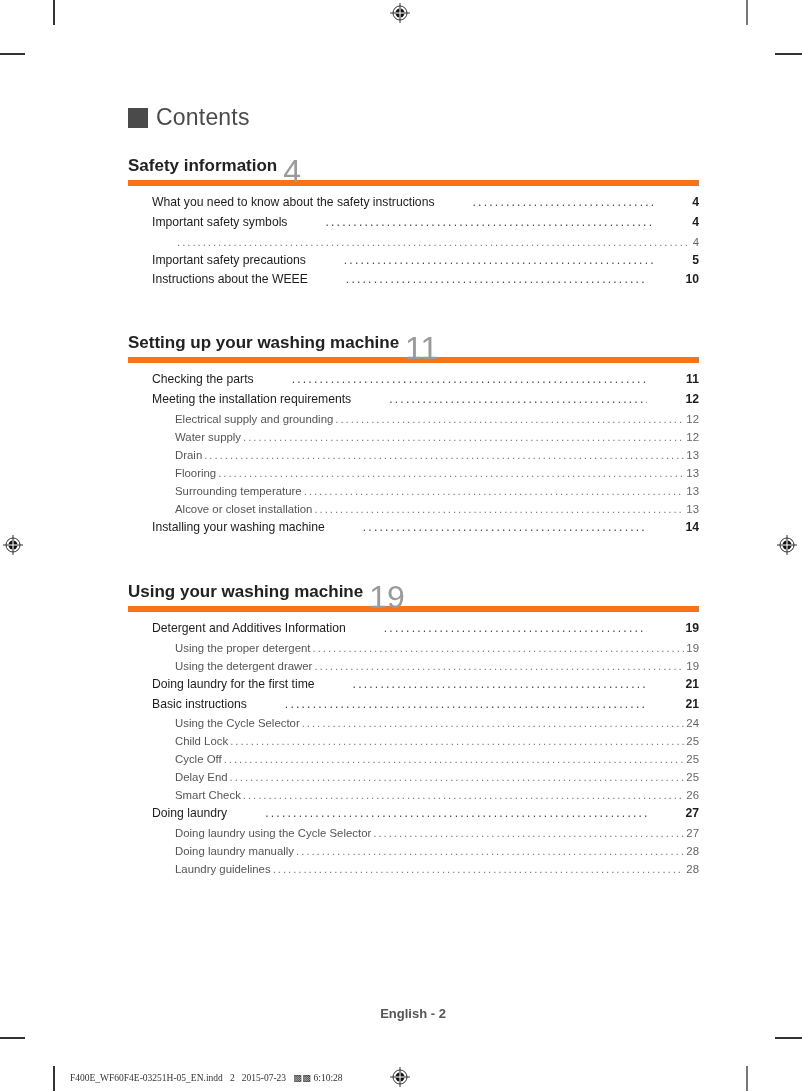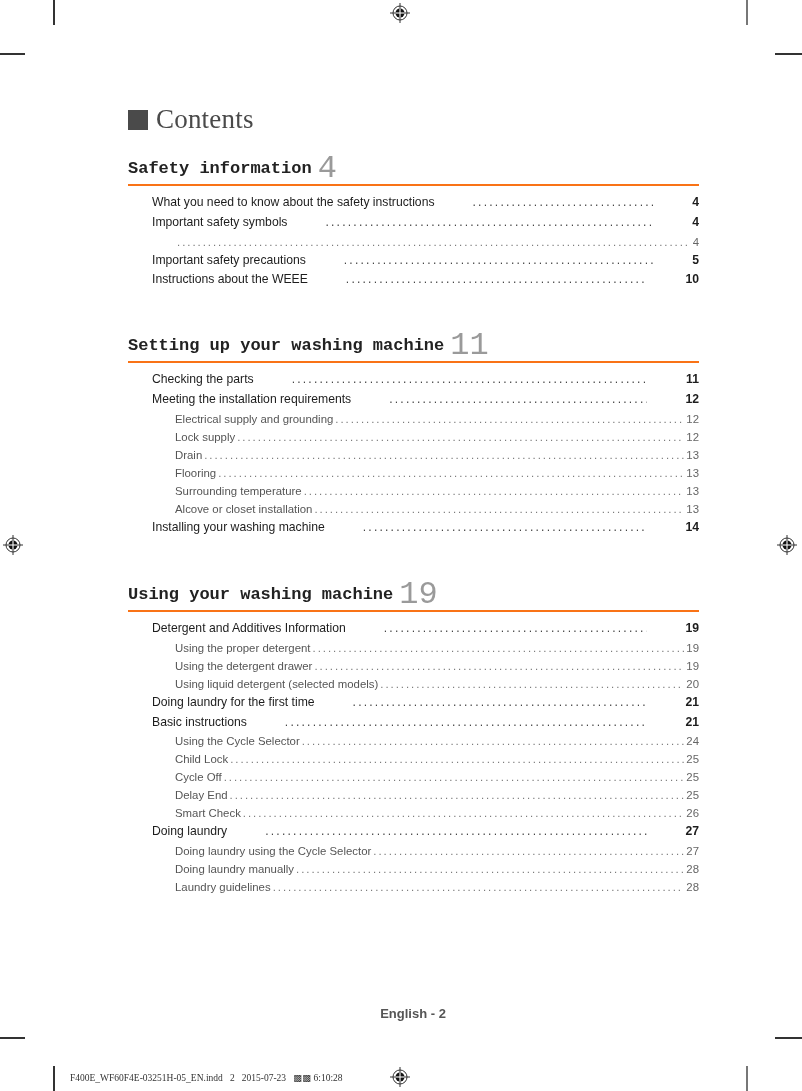--- a/index.html
+++ b/index.html
@@ -4,29 +4,29 @@
 <style>
   * { margin: 0; padding: 0; box-sizing: border-box; }
   html, body { width: 802px; height: 1091px; background: #ffffff; overflow: hidden; }
   body { position: relative; font-family: "Liberation Sans", "DejaVu Sans", sans-serif; color: #222; }
 
   .crop { position: absolute; background: #333; }
   .reg { position: absolute; width: 20px; height: 20px; }
 
   .title {
     position: absolute; left: 128px; top: 104px;
-    font-family: Liberation Serif, serif; font-size: 27px; color: #4a4a4a;
+    font-family: Liberation Sans, sans-serif; font-size: 23px; color: #4a4a4a;
     display: flex; align-items: center; letter-spacing: 0.2px;
   }
   .title .sq { width: 20px; height: 20px; background: #4a4a4a; margin-right: 8px; }
 
   .section { position: absolute; left: 128px; width: 571px; }
   .sec-head {
-    display: flex; align-items: center; height: 30px;
-    border-bottom: 2px solid #f97316; padding-bottom: 2px; font-family: Liberation Mono, monospace;
+    display: flex; align-items: flex-start; height: 30px;
+    border-bottom: 6px solid #f97316; padding-bottom: 2px;
   }
   .sec-head .name { font-size: 17px; font-weight: bold; color: #222; line-height: 20px; }
   .sec-head .num  { font-size: 32px; font-weight: normal; color: #9a9a9a; margin-left: 6px; line-height: 30px; }
 
   .entries { margin-top: 7px; }
   .entry { display: flex; align-items: baseline; position: relative; white-space: nowrap; overflow: hidden; }
   .entry.l1 { padding-left: 24px; font-size: 12.2px; height: 19.8px; color: #1d1d1d; line-height: 19.8px; gap: 36px; }
   .entry.l2 { padding-left: 47px; font-size: 11.4px; height: 18px; color: #555; line-height: 18px; }
   .entry .label { flex: 0 0 auto; }
   .entry .dots { flex: 1 1 auto; overflow: hidden; margin: 0 2px; letter-spacing: 1.6px; color: #444; }
@@ -144,21 +144,21 @@
         <span class="label">Meeting the installation requirements</span>
         <span class="dots"></span>
         <span class="page">12</span>
       </div>
     <div class="entry l2">
         <span class="label">Electrical supply and grounding</span>
         <span class="dots"></span>
         <span class="page">12</span>
       </div>
     <div class="entry l2">
-        <span class="label">Lock supply</span>
+        <span class="label">Water supply</span>
         <span class="dots"></span>
         <span class="page">12</span>
       </div>
     <div class="entry l2">
         <span class="label">Drain</span>
         <span class="dots"></span>
         <span class="page">13</span>
       </div>
     <div class="entry l2">
         <span class="label">Flooring</span>
@@ -197,25 +197,20 @@
     <div class="entry l2">
         <span class="label">Using the proper detergent</span>
         <span class="dots"></span>
         <span class="page">19</span>
       </div>
     <div class="entry l2">
         <span class="label">Using the detergent drawer</span>
         <span class="dots"></span>
         <span class="page">19</span>
       </div>
-    <div class="entry l2">
-        <span class="label">Using liquid detergent (selected models)</span>
-        <span class="dots"></span>
-        <span class="page">20</span>
-      </div>
     <div class="entry l1">
         <span class="label">Doing laundry for the first time</span>
         <span class="dots"></span>
         <span class="page">21</span>
       </div>
     <div class="entry l1">
         <span class="label">Basic instructions</span>
         <span class="dots"></span>
         <span class="page">21</span>
       </div>

